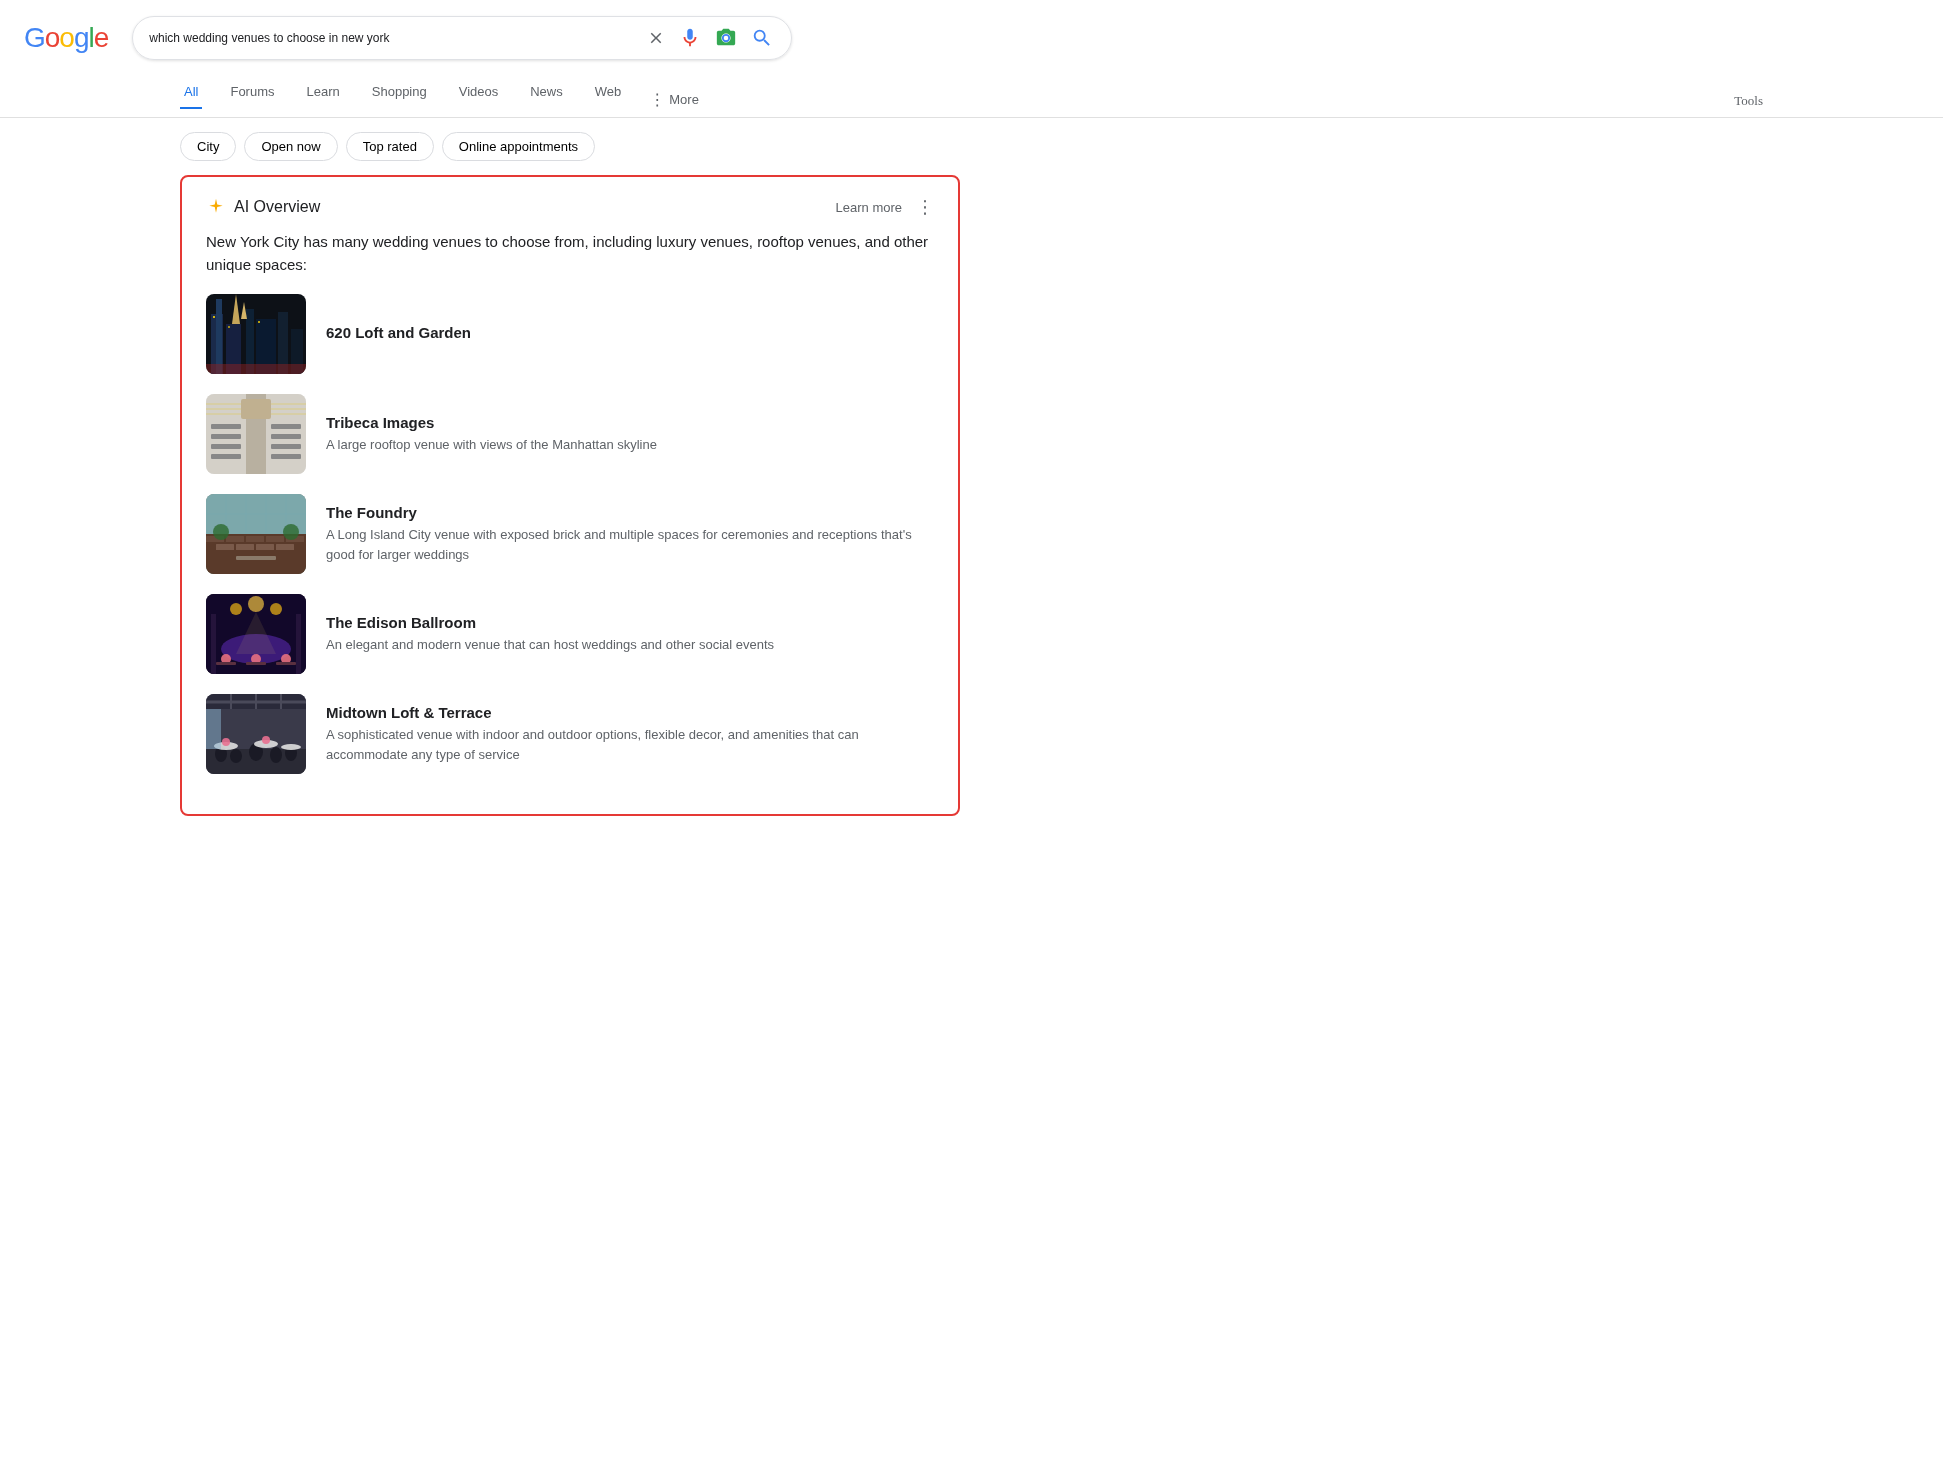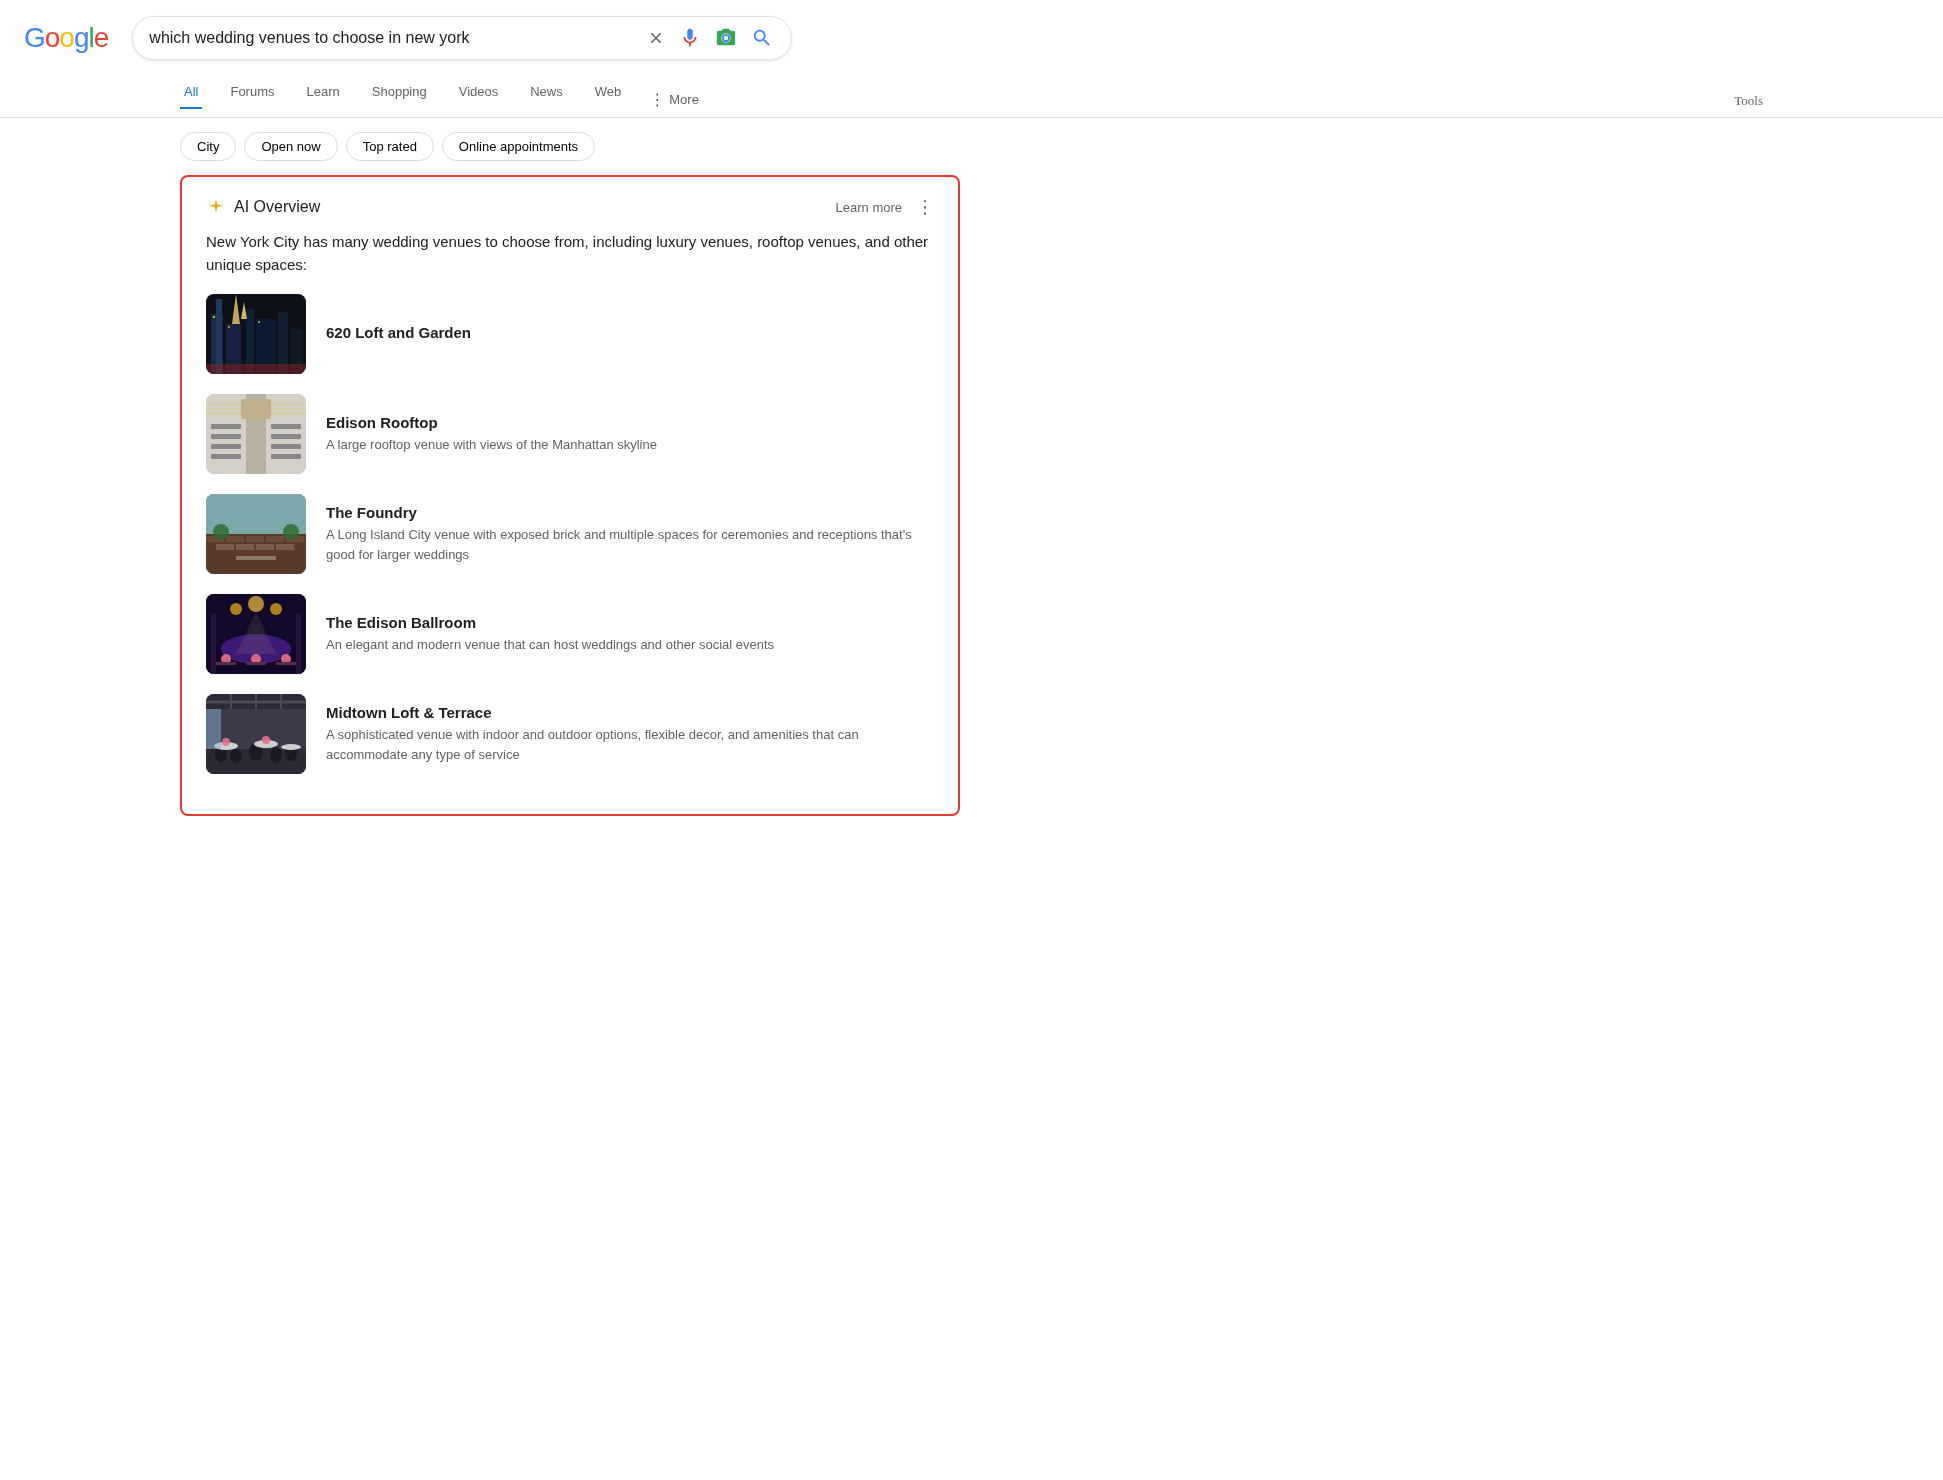--- a/index.html
+++ b/index.html
@@ -39,21 +39,21 @@
       border: 1px solid #dfe1e5;
       border-radius: 24px;
       padding: 8px 16px;
       box-shadow: 0 1px 3px rgba(0,0,0,0.12);
       gap: 8px;
     }
     .search-input {
       flex: 1;
       border: none;
       outline: none;
-      font-size: 16px;
+      font-size: 12px;
       color: #202124;
       background: transparent;
     }
     .search-icons {
       display: flex;
       align-items: center;
       gap: 10px;
     }
     .icon-btn {
       background: none;
@@ -345,21 +345,21 @@
           <rect x="5" y="60" width="30" height="5" fill="#888" rx="1"></rect>
           <rect x="65" y="30" width="30" height="5" fill="#888" rx="1"></rect>
           <rect x="65" y="40" width="30" height="5" fill="#888" rx="1"></rect>
           <rect x="65" y="50" width="30" height="5" fill="#888" rx="1"></rect>
           <rect x="65" y="60" width="30" height="5" fill="#888" rx="1"></rect>
 
           <rect x="35" y="5" width="30" height="20" fill="#c0b090" rx="2"></rect>
         </svg>
       </div>
       <div class="venue-info">
-        <div class="venue-name">Edison Rooftop</div>
+        <div class="venue-name">Tribeca Images</div>
         <div class="venue-desc">A large rooftop venue with views of the Manhattan skyline</div>
       </div>
     </div>
 
     <div class="venue-item">
       <div class="venue-thumb">
         <svg viewBox="0 0 100 80" xmlns="http://www.w3.org/2000/svg" style="border-radius:8px;">
           <rect width="100" height="80" fill="#3a4a3a"></rect>
 
           <rect x="0" y="0" width="100" height="40" fill="#7ab8c0" opacity="0.6"></rect>

